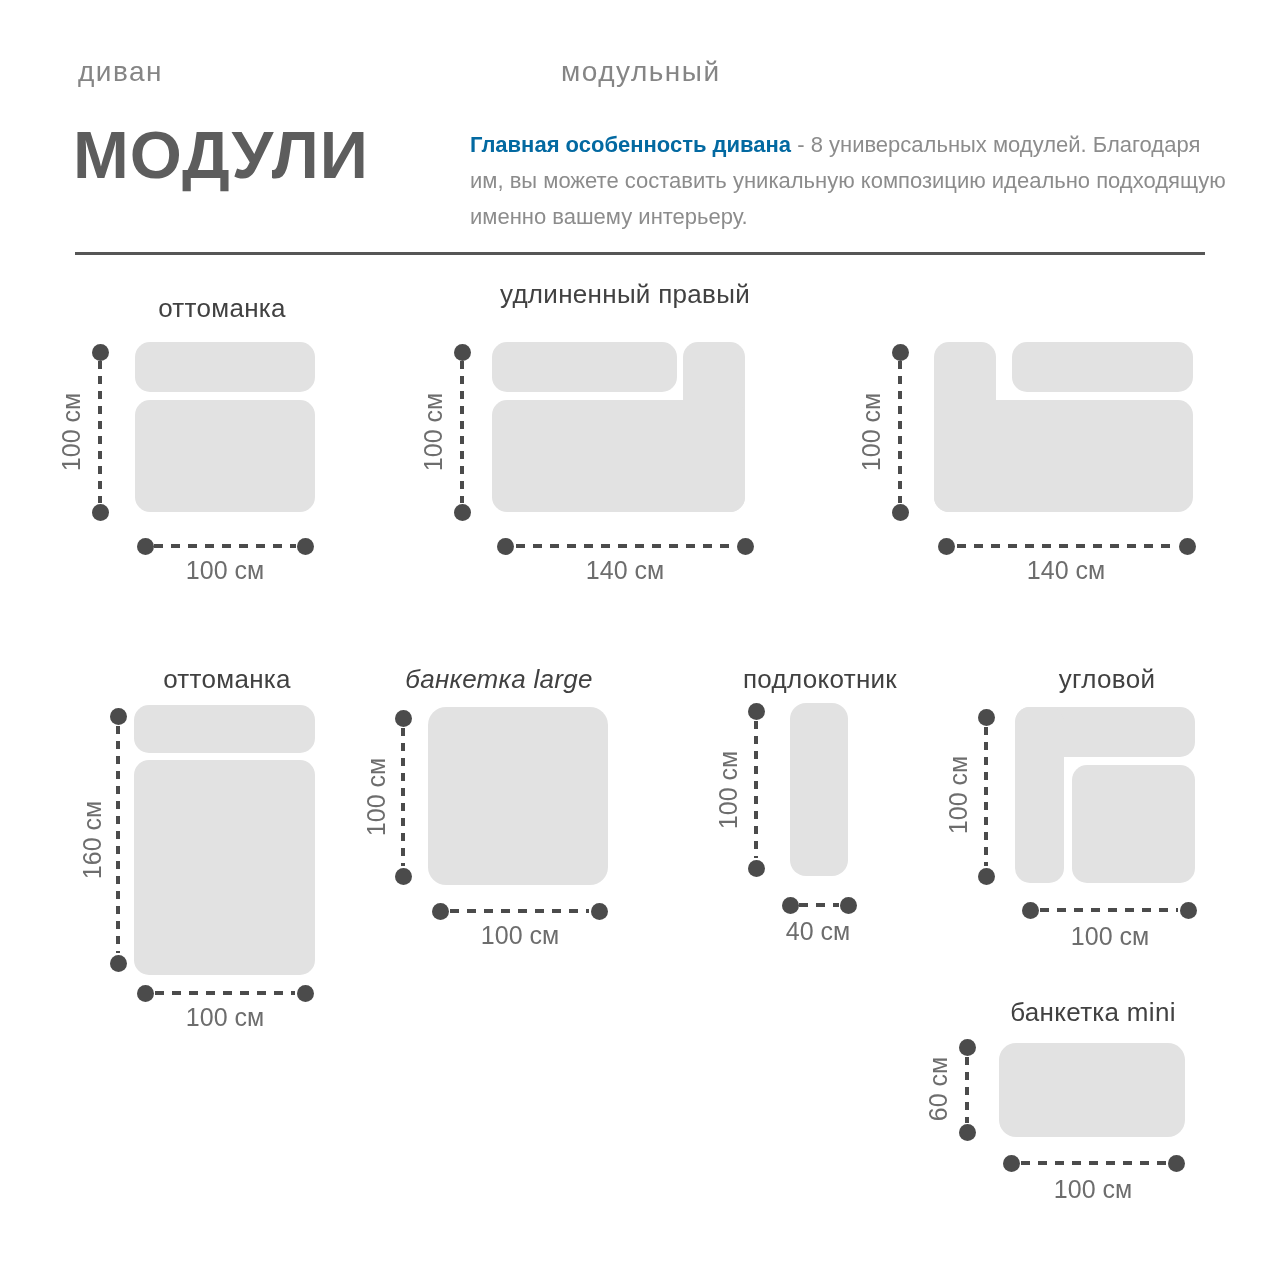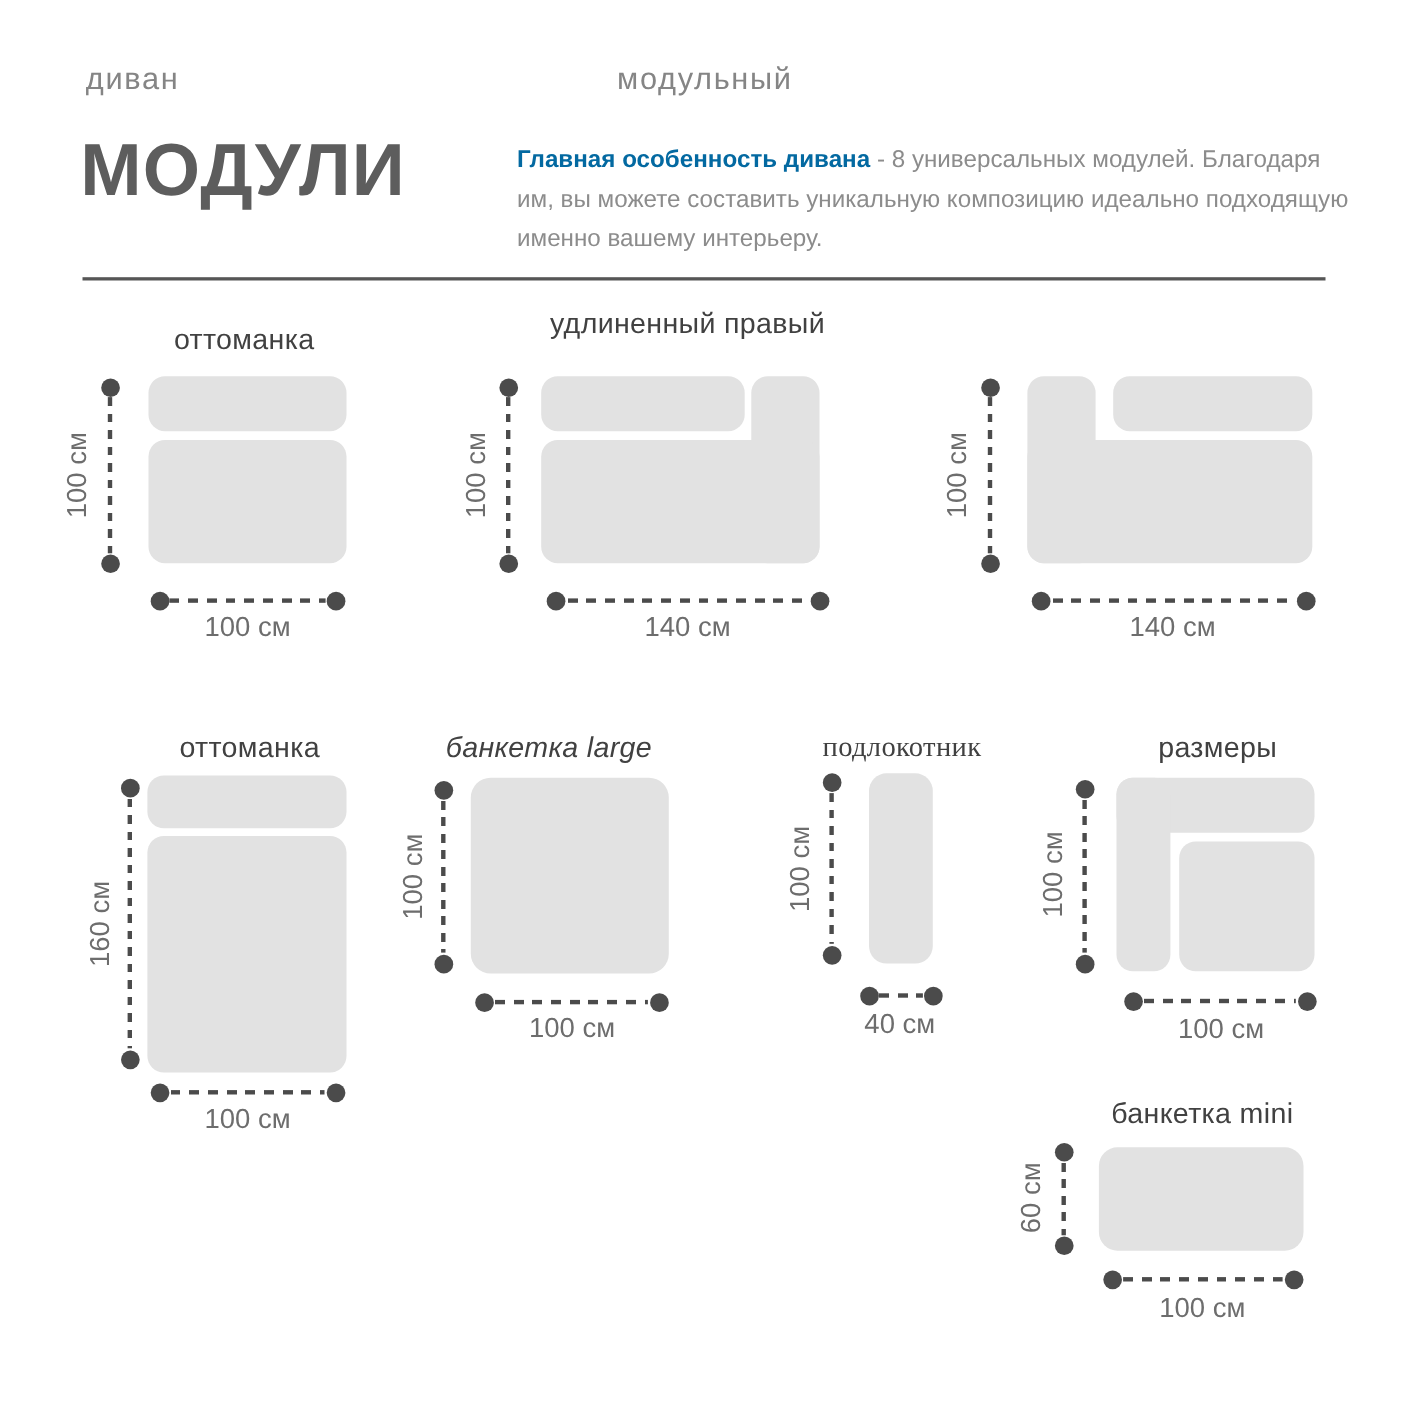--- a/index.html
+++ b/index.html
@@ -115,34 +115,34 @@
     <div class="dot" style="left:395px;top:710px;"></div>
     <div class="dot" style="left:395px;top:868px;"></div>
     <div class="vlabel" style="left:376px;top:797px;">100 см</div>
     <div class="hline" style="left:450px;top:909px;width:139px;"></div>
     <div class="dot" style="left:432px;top:903px;"></div>
     <div class="dot" style="left:591px;top:903px;"></div>
     <div class="hlabel" style="left:520px;top:921px;">100 см</div>
   </div>
 
   <div class="module">
-    <div class="mtitle" style="left:820px;top:664px;font-family:Liberation Serif, serif;">подлокотник</div>
+    <div class="mtitle" style="left:820px;top:664px;">подлокотник</div>
     <div class="shape" style="left:790px;top:703px;width:58px;height:173px;border-radius:16px;"></div>
     <div class="vline" style="left:754px;top:721px;height:137px;"></div>
     <div class="dot" style="left:748px;top:703px;"></div>
     <div class="dot" style="left:748px;top:860px;"></div>
     <div class="vlabel" style="left:728px;top:790px;">100 см</div>
     <div class="hline" style="left:799px;top:903px;width:40px;"></div>
     <div class="dot" style="left:782px;top:897px;"></div>
     <div class="dot" style="left:840px;top:897px;"></div>
     <div class="hlabel" style="left:818px;top:917px;">40 см</div>
   </div>
 
   <div class="module">
-    <div class="mtitle" style="left:1107px;top:664px;">размеры</div>
+    <div class="mtitle" style="left:1107px;top:664px;">угловой</div>
     <div class="shape" style="left:1015px;top:707px;width:180px;height:50px;"></div>
     <div class="shape" style="left:1015px;top:707px;width:49px;height:176px;"></div>
     <div class="shape" style="left:1072px;top:765px;width:123px;height:118px;"></div>
     <div class="vline" style="left:984px;top:727px;height:139px;"></div>
     <div class="dot" style="left:978px;top:709px;"></div>
     <div class="dot" style="left:978px;top:868px;"></div>
     <div class="vlabel" style="left:958px;top:795px;">100 см</div>
     <div class="hline" style="left:1040px;top:908px;width:138px;"></div>
     <div class="dot" style="left:1022px;top:902px;"></div>
     <div class="dot" style="left:1180px;top:902px;"></div>

